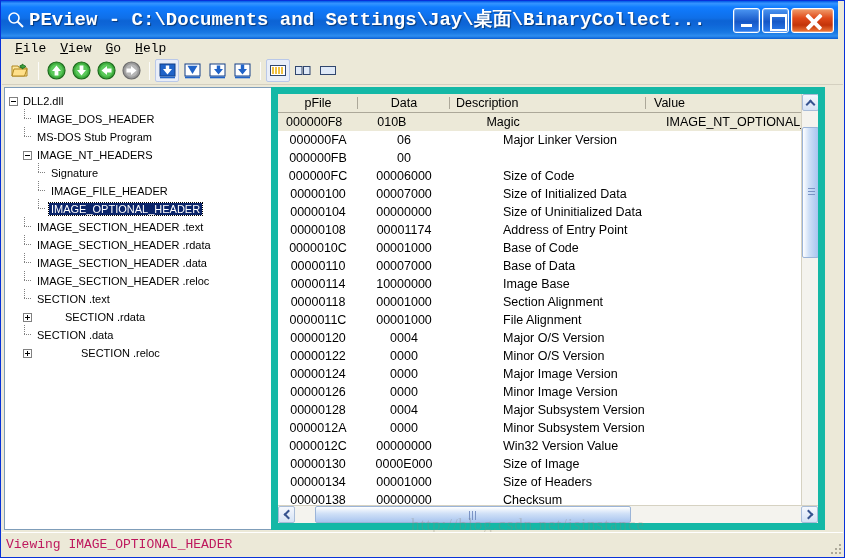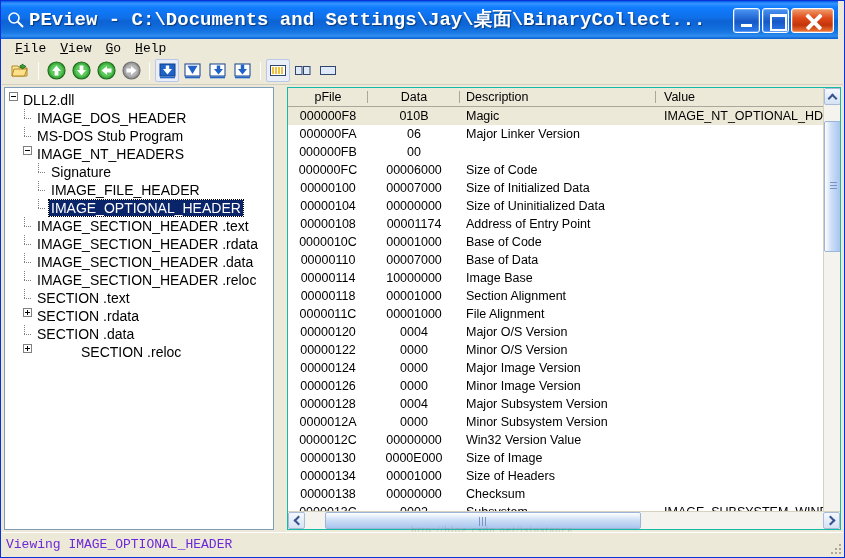--- a/index.html
+++ b/index.html
@@ -125,24 +125,24 @@
   
   .tree-pane {
     position: absolute; left: 2px; top: 1px;
     width: 270px; height: 443px;
     background: #ffffff;
     border: 1px solid #7f9db9;
     overflow: hidden;
   }
   .tree-inner { padding: 4px 0 0 4px; }
   .tnode {
-    display: flex; align-items: flex-start;
+    display: flex; align-items: center;
     height: 18px;
     font-family: "Liberation Sans", sans-serif;
-    font-size: 14px;
+    font-size: 11px;
     color: #000;
     white-space: nowrap;
     position: relative;
   }
   .tbox {
     width: 9px; height: 9px;
     border: 1px solid #808080;
     background: #fff;
     position: relative;
     flex: 0 0 9px;
@@ -182,24 +182,24 @@
   
   .splitter {
     position: absolute; left: 274px; top: 1px;
     width: 10px; height: 443px;
     background: #ece9d8;
     cursor: col-resize;
   }
 
   
   .list-pane {
-    position: absolute; left: 285px; top: 1px;
+    position: absolute; left: 269px; top: 1px;
     width: 554px; height: 443px;
     background: #ffffff;
-    border: 1px solid #14b8a6;
+    border: 7px solid #14b8a6;
     overflow: hidden;
   }
   .lv-header {
     display: flex; height: 19px;
     background: #ece9d8;
     border-bottom: 1px solid #aca899;
     font-family: "Liberation Sans", sans-serif;
     font-size: 12.5px;
     color: #000;
     position: relative;
@@ -230,21 +230,21 @@
     display: flex; height: 18px; align-items: center;
     font-family: "Liberation Sans", sans-serif;
     font-size: 12.5px;
     color: #000;
     white-space: nowrap;
     cursor: default;
   }
   .lrow.sel { background: #ece9d8; justify-content: flex-end; }
   .c-pfile { width: 80px; text-align: center; }
   .c-data  { width: 92px; text-align: center; }
-  .c-desc  { width: 196px; padding-left: 6px; }
+  .c-desc  { width: 196px; padding-left: 6px; margin-left: 47px; }
   .c-value { flex: 1 1 auto; padding-left: 8px; overflow: hidden; }
 
   
   .vscroll {
     position: absolute; right: 0; top: 0;
     width: 17px; height: 100%;
     background: #f4f3ee;
     border-left: 1px solid #d6d2c2;
   }
   .sb-arrow {
@@ -300,36 +300,36 @@
   
   .statusbar {
     position: absolute; left: 1px; bottom: 1px;
     width: 841px; height: 24px;
     background: #ece9d8;
     border-top: 1px solid #ffffff;
     display: flex; align-items: center;
     padding-left: 4px;
     font-family: "Liberation Mono", monospace;
     font-size: 13px;
-    color: #6d28d9;
+    color: #be185d;
   }
   .grip-corner {
     position: absolute; right: 2px; bottom: 2px;
     width: 14px; height: 14px;
   }
   .grip-corner i {
     position: absolute; background: #aca899;
     width: 2px; height: 2px;
   }
 
   
   .watermark {
     position: absolute; left: 410px; bottom: 22px;
     font-family: "Liberation Serif", serif;
-    font-size: 11px;
+    font-size: 17px;
     color: rgba(140,135,120,.30);
     letter-spacing: 1px;
     white-space: nowrap;
     pointer-events: none;
   }
 </style>
 </head>
 <body>
 
 <div id="app">
@@ -500,21 +500,21 @@
             <span class="tlabel">IMAGE_SECTION_HEADER .data</span>
           </div>
           <div class="tnode" style="padding-left: 14px;">
             <span class="tstub"></span>
             <span class="tlabel">IMAGE_SECTION_HEADER .reloc</span>
           </div>
           <div class="tnode" style="padding-left: 14px;">
             <span class="tstub"></span>
             <span class="tlabel">SECTION .text</span>
           </div>
-          <div class="tnode" style="padding-left: 14px;">
+          <div class="tnode" style="padding-left: 14px; gap: 28px;">
             <span class="tbox plus"></span>
             <span class="tlabel">SECTION .rdata</span>
           </div>
           <div class="tnode" style="padding-left: 14px;">
             <span class="tstub"></span>
             <span class="tlabel">SECTION .data</span>
           </div>
           <div class="tnode" style="padding-left: 14px; gap: 44px;">
             <span class="tbox plus"></span>
             <span class="tlabel">SECTION .reloc</span>

